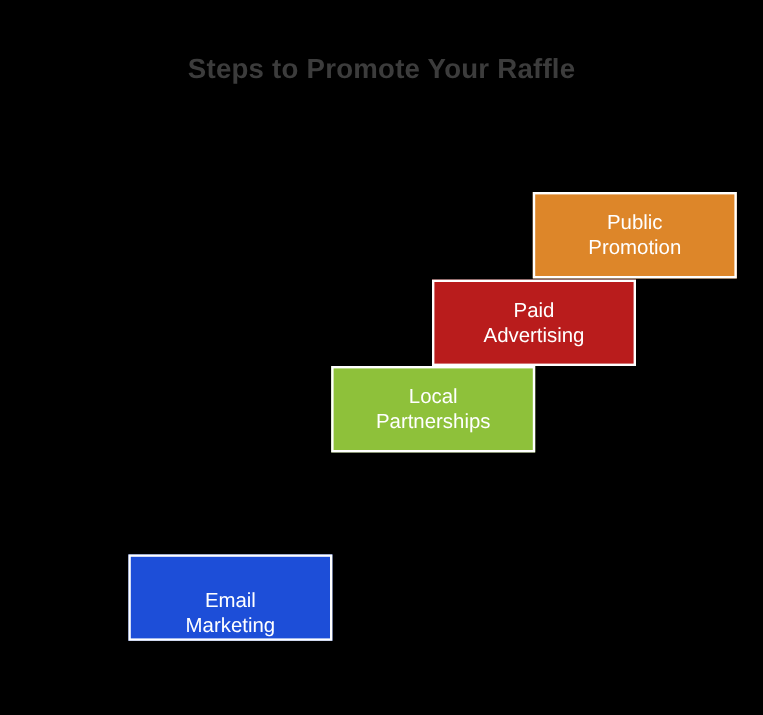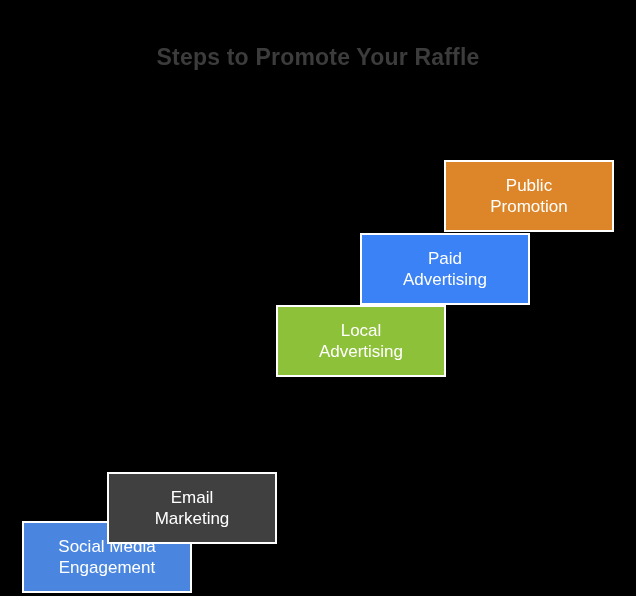--- a/index.html
+++ b/index.html
@@ -70,33 +70,29 @@
   }
 </style>
 </head>
 <body style="background: rgb(0, 0, 0);">
 
 <div id="chart-canvas" style="background: rgb(0, 0, 0);">
 
   <div id="chart-title" style="color: rgb(60, 60, 60);">Steps to Promote Your Raffle</div>
 
   <div id="staircase">
-      <div class="step-block" style="left: 22px; top: 521px; background: rgb(74, 134, 224); border-color: rgb(255, 255, 255); color: rgb(255, 255, 255);">
-        <span class="step-label">Social Media
-Engagement</span>
-      </div>
-      <div class="step-block" style="left: 107px; top: 472px; background: #404040; border-color: rgb(255, 255, 255); color: rgb(255, 255, 255);">
+      <div class="step-block" style="left: 107px; top: 462px; background: #1d4ed8; border-color: rgb(255, 255, 255); color: rgb(255, 255, 255); align-items: flex-end;">
         <span class="step-label">Email
 Marketing</span>
       </div>
       <div class="step-block" style="left: 276px; top: 305px; background: rgb(142, 193, 58); border-color: rgb(255, 255, 255); color: rgb(255, 255, 255);">
         <span class="step-label">Local
-Advertising</span>
+Partnerships</span>
       </div>
-      <div class="step-block" style="left: 360px; top: 233px; background: #3b82f6; border-color: rgb(255, 255, 255); color: rgb(255, 255, 255);">
+      <div class="step-block" style="left: 360px; top: 233px; background: #b91c1c; border-color: rgb(255, 255, 255); color: rgb(255, 255, 255);">
         <span class="step-label">Paid
 Advertising</span>
       </div>
       <div class="step-block" style="left: 444px; top: 160px; background: rgb(221, 134, 41); border-color: rgb(255, 255, 255); color: rgb(255, 255, 255);">
         <span class="step-label">Public
 Promotion</span>
       </div>
     </div>
 
 </div>

